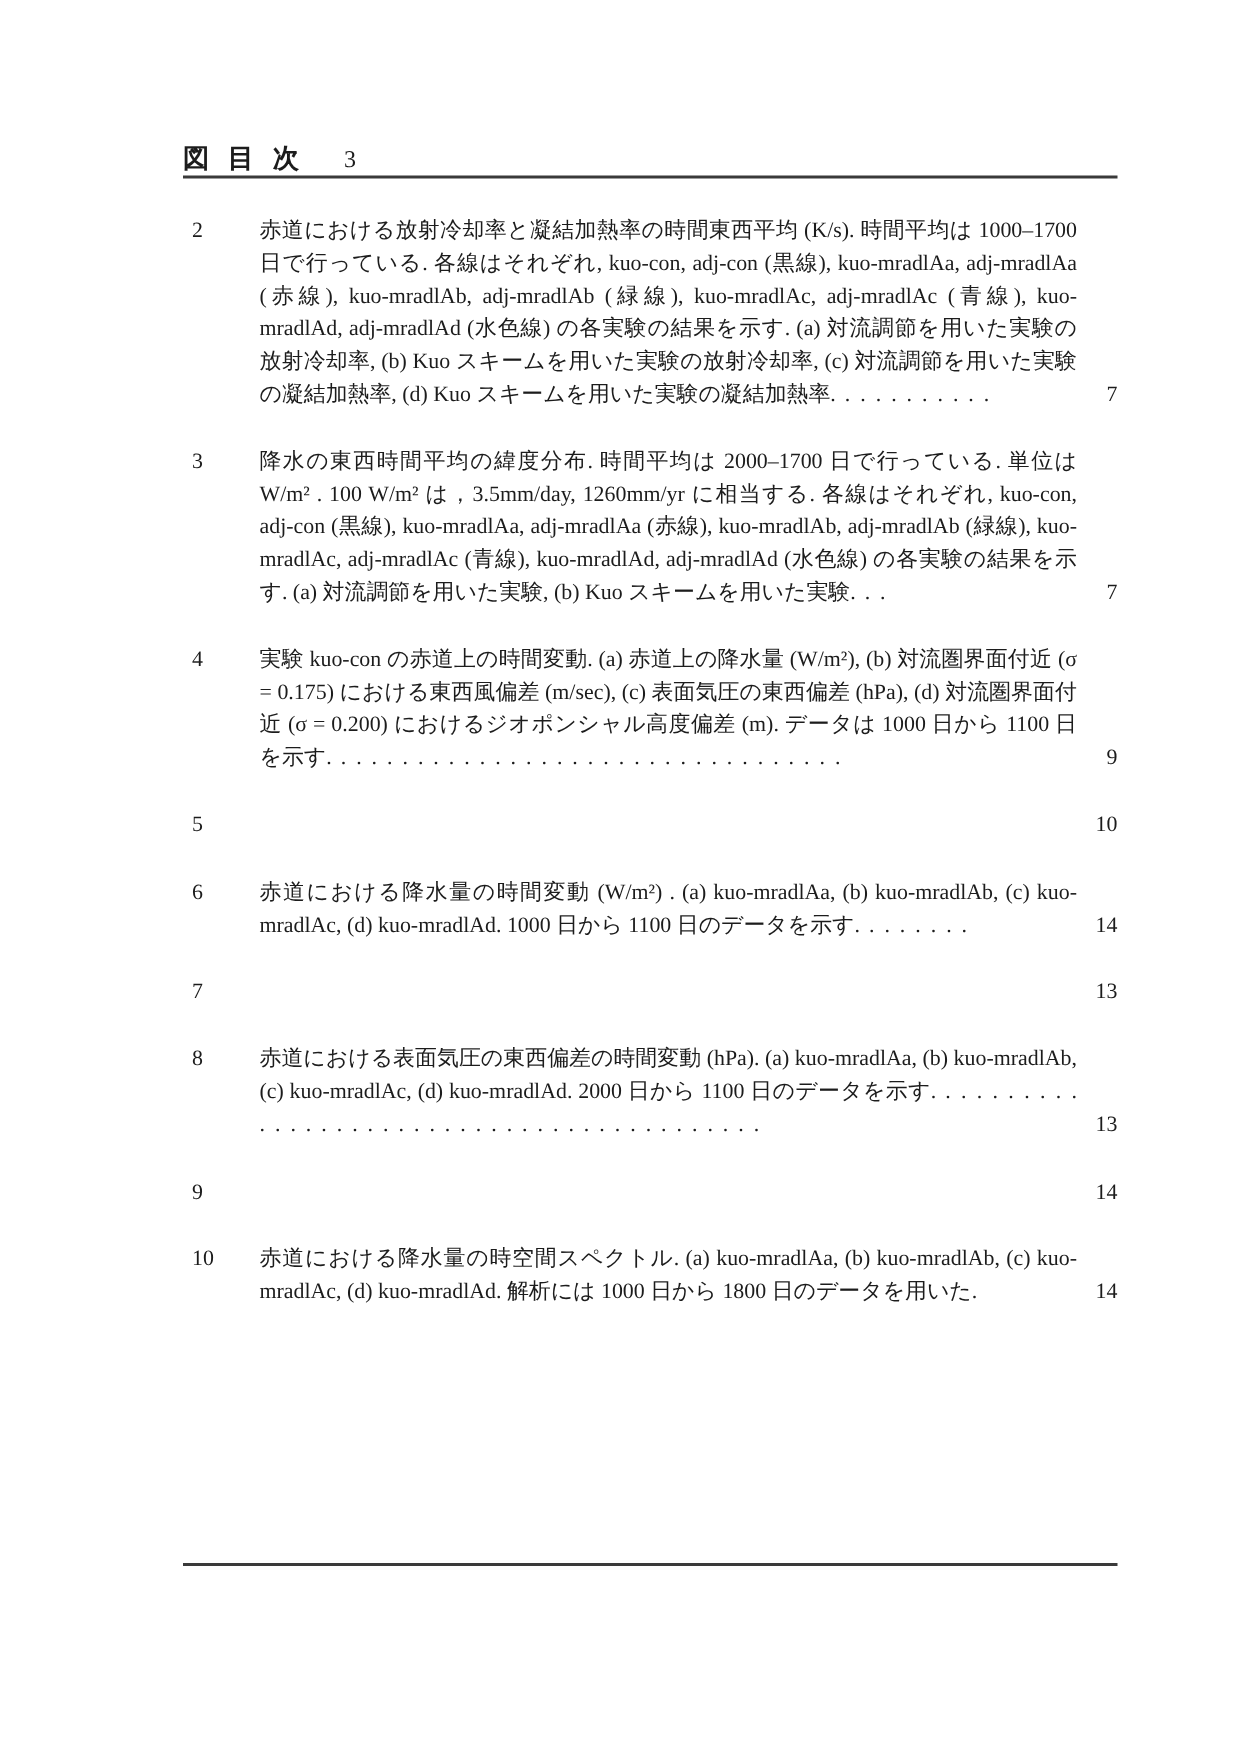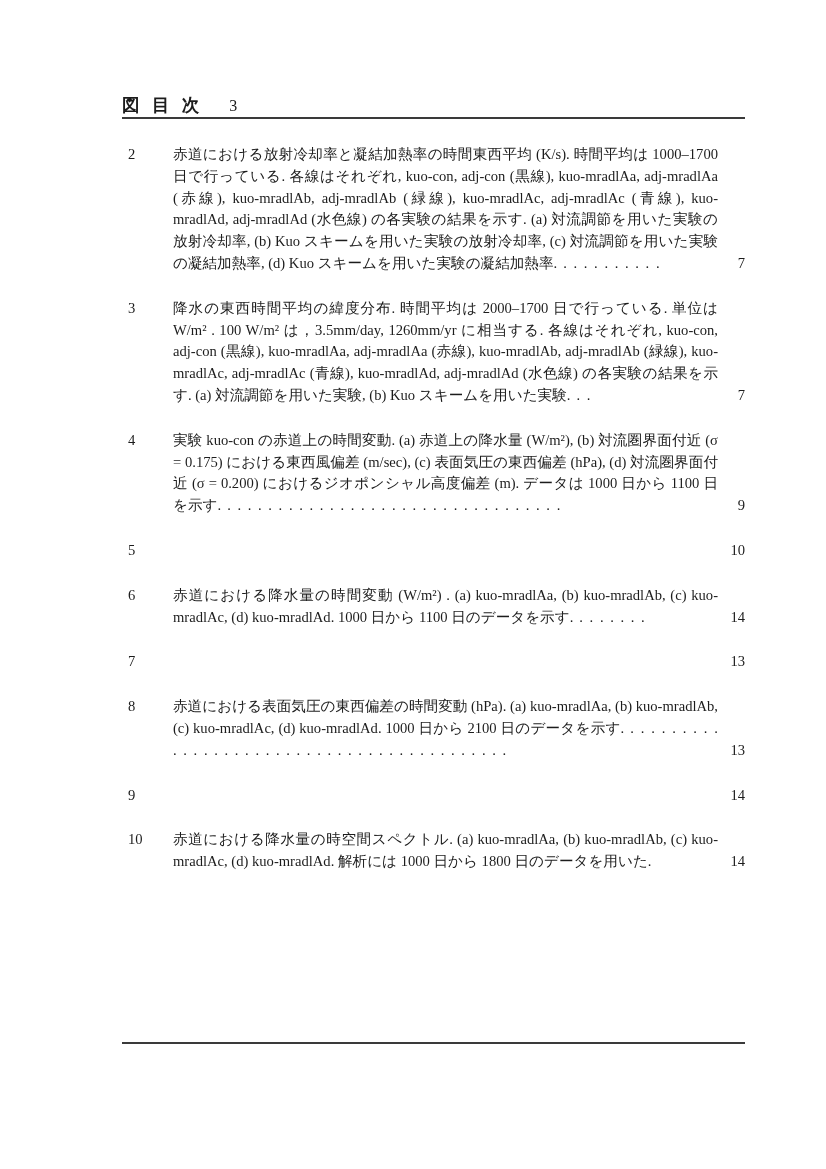--- a/index.html
+++ b/index.html
@@ -117,21 +117,21 @@
     <div class="entry-page">14</div>
   </div>
 
   <div class="entry">
     <div class="entry-num">7</div>
     <div class="entry-page">13</div>
   </div>
 
   <div class="entry">
     <div class="entry-num">8</div>
-    <div class="entry-desc"><span>赤道における表面気圧の東西偏差の時間変動 (hPa). (a) kuo-mradlAa, (b) kuo-mradlAb, (c) kuo-mradlAc, (d) kuo-mradlAd. 1000 日から 2100 日のデータを示す.</span><span class="leader">. . . . . . . . . . . . . . . . . . . . . . . . . . . . . . . . . . . . . . . . . .</span></div>
+    <div class="entry-desc"><span>赤道における表面気圧の東西偏差の時間変動 (hPa). (a) kuo-mradlAa, (b) kuo-mradlAb, (c) kuo-mradlAc, (d) kuo-mradlAd. 2000 日から 1100 日のデータを示す.</span><span class="leader">. . . . . . . . . . . . . . . . . . . . . . . . . . . . . . . . . . . . . . . . . .</span></div>
     <div class="entry-page">13</div>
   </div>
 
   <div class="entry">
     <div class="entry-num">9</div>
     <div class="entry-page">14</div>
   </div>
 
   <div class="entry">
     <div class="entry-num">10</div>

